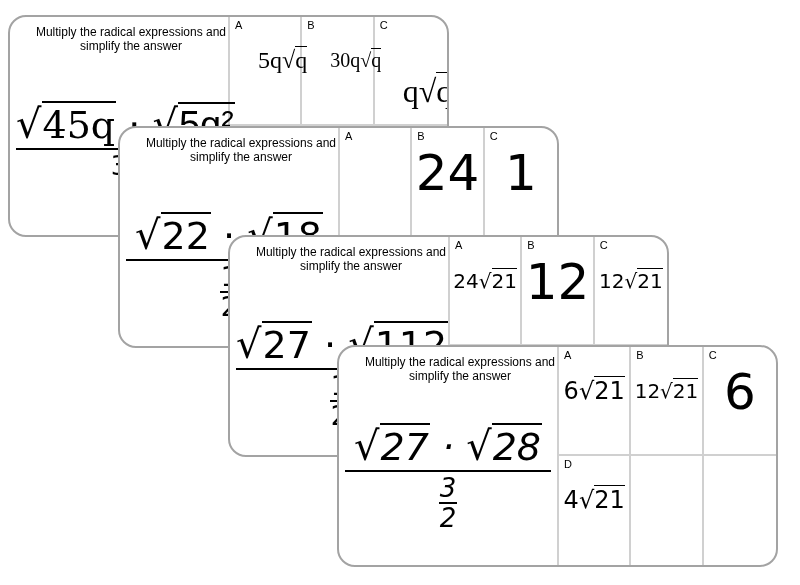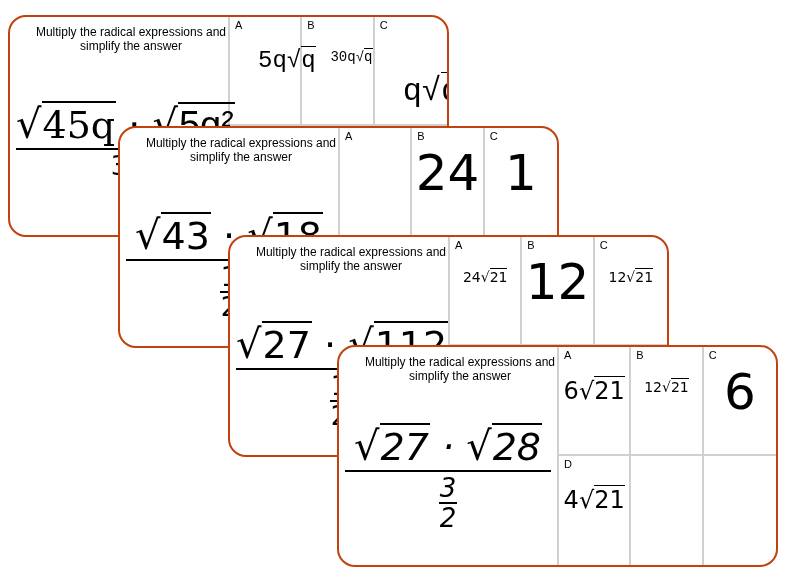--- a/index.html
+++ b/index.html
@@ -2,21 +2,21 @@
 <html><head>
   <meta charset="utf-8">
   <style>
     html, body { margin: 0; padding: 0; background: #ffffff; }
     body { width: 800px; height: 585px; position: relative; overflow: hidden; font-family: "Liberation Sans", sans-serif; }
     .card {
       position: absolute;
       width: 441px; height: 222px;
       box-sizing: border-box;
       background: #ffffff;
-      border: 2px solid #c2410c;
+      border: 2px solid #a3a3a3;
       border-radius: 18px;
       overflow: hidden;
       display: flex;
     }
     .left {
       width: 220px; height: 100%;
       position: relative;
       box-sizing: border-box;
       border-right: 2px solid #d0d0d0;
     }
@@ -61,23 +61,23 @@
     .cell .lbl {
       position: absolute; left: 5px; top: 2px;
       font-family: "Liberation Sans", sans-serif; font-size: 11px; color: #000;
     }
     .cell .ans {
       position: absolute; left: 0; right: 0; top: 22px;
       text-align: center; font-family: "DejaVu Sans", sans-serif; color: #000;
       white-space: nowrap;
     }
     .ans.small { font-size: 24px; top: 30px; }
-    .ans.tiny { font-size: 14px; top: 32px; }
+    .ans.tiny { font-size: 20px; top: 32px; }
     .ans.big { font-size: 50px; top: 16px; }
-    .ans.italic { font-family: Liberation Mono, monospace; padding-left: 28px; }
+    .ans.italic { font-family: Liberation Serif, serif; padding-left: 28px; }
     .ans .r { border-top: 1.5px solid #000; }
   </style>
 </head>
 <body>
 
 <div class="card" style="left:8px; top:15px;">
   <div class="left">
     <div class="prompt">Multiply the radical expressions and simplify the answer</div>
     <div class="expr">
       <div class="numer">
@@ -107,21 +107,21 @@
     <div class="cell"></div>
     <div class="cell"></div>
   </div>
 </div>
 
 <div class="card" style="left:118px; top:126px;">
   <div class="left">
     <div class="prompt">Multiply the radical expressions and simplify the answer</div>
     <div class="expr">
       <div class="numer">
-        <span class="rad"><span class="sym">√</span><span class="body">43</span></span>
+        <span class="rad"><span class="sym">√</span><span class="body">22</span></span>
         <span>·</span>
         <span class="rad"><span class="sym">√</span><span class="body">18</span></span>
       </div>
       <div class="denom">
         <span>1</span>
         <span class="bar"></span>
         <span>2</span>
       </div>
     </div>
   </div>

